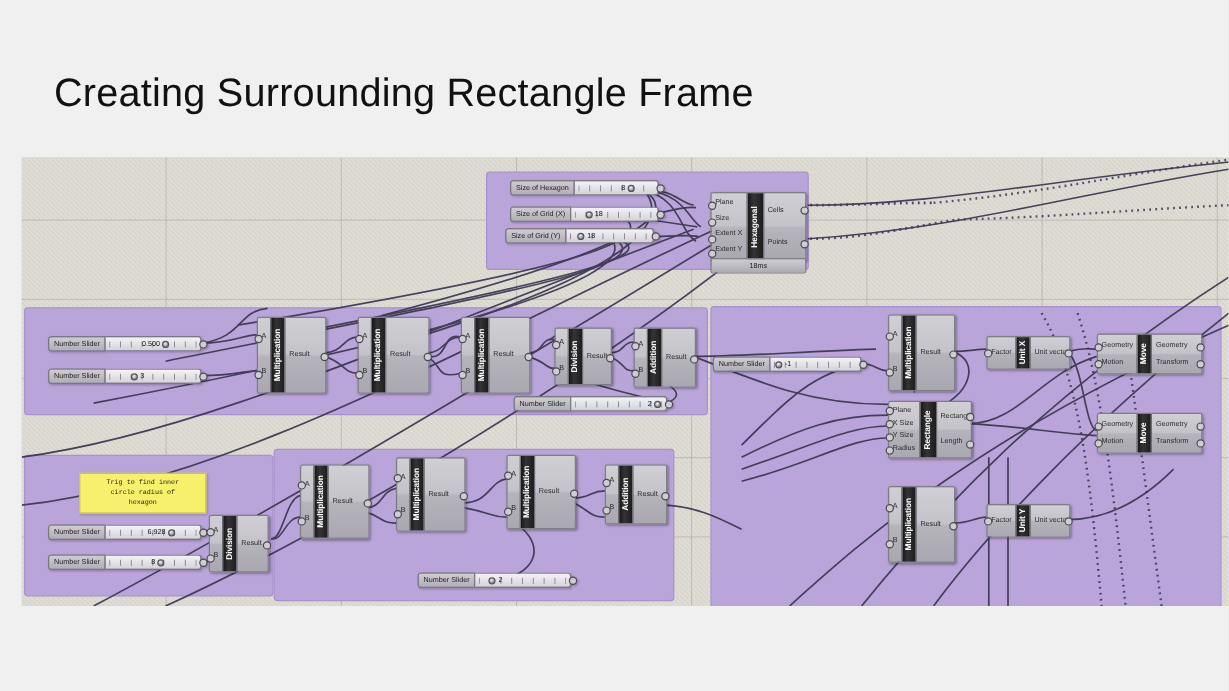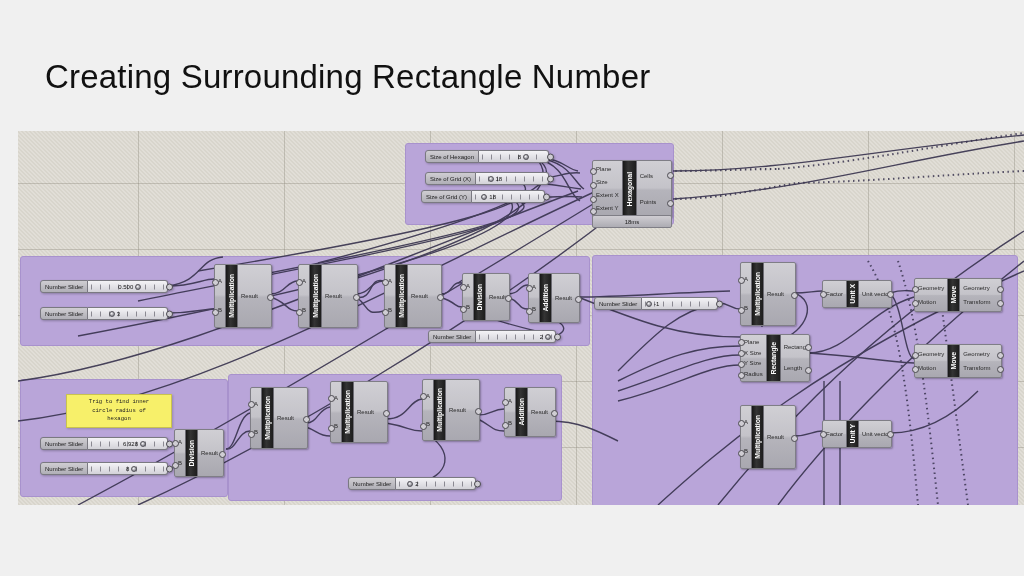--- a/index.html
+++ b/index.html
@@ -140,21 +140,21 @@
     display:flex;align-items:center;justify-content:center;
     padding:3px 4px;box-sizing:border-box;
     box-shadow:1px 1px 2px rgba(0,0,0,.18);
   }
 </style>
 </head>
 <body>
 
 <div id="slide">
 
-  <div class="slide-title">Creating Surrounding Rectangle Number</div>
+  <div class="slide-title">Creating Surrounding Rectangle Frame</div>
 
   <div class="gh-canvas">
     <div class="grid"></div>
 
     <div class="gh-group" style="left:387px;top:12px;width:267px;height:80px;"></div>
     <div class="gh-group" style="left:2px;top:125px;width:568px;height:88px;"></div>
     <div class="gh-group" style="left:2px;top:248px;width:206px;height:116px;"></div>
     <div class="gh-group" style="left:210px;top:243px;width:332px;height:125px;"></div>
     <div class="gh-group" style="left:574px;top:124px;width:424px;height:250px;"></div>
 

